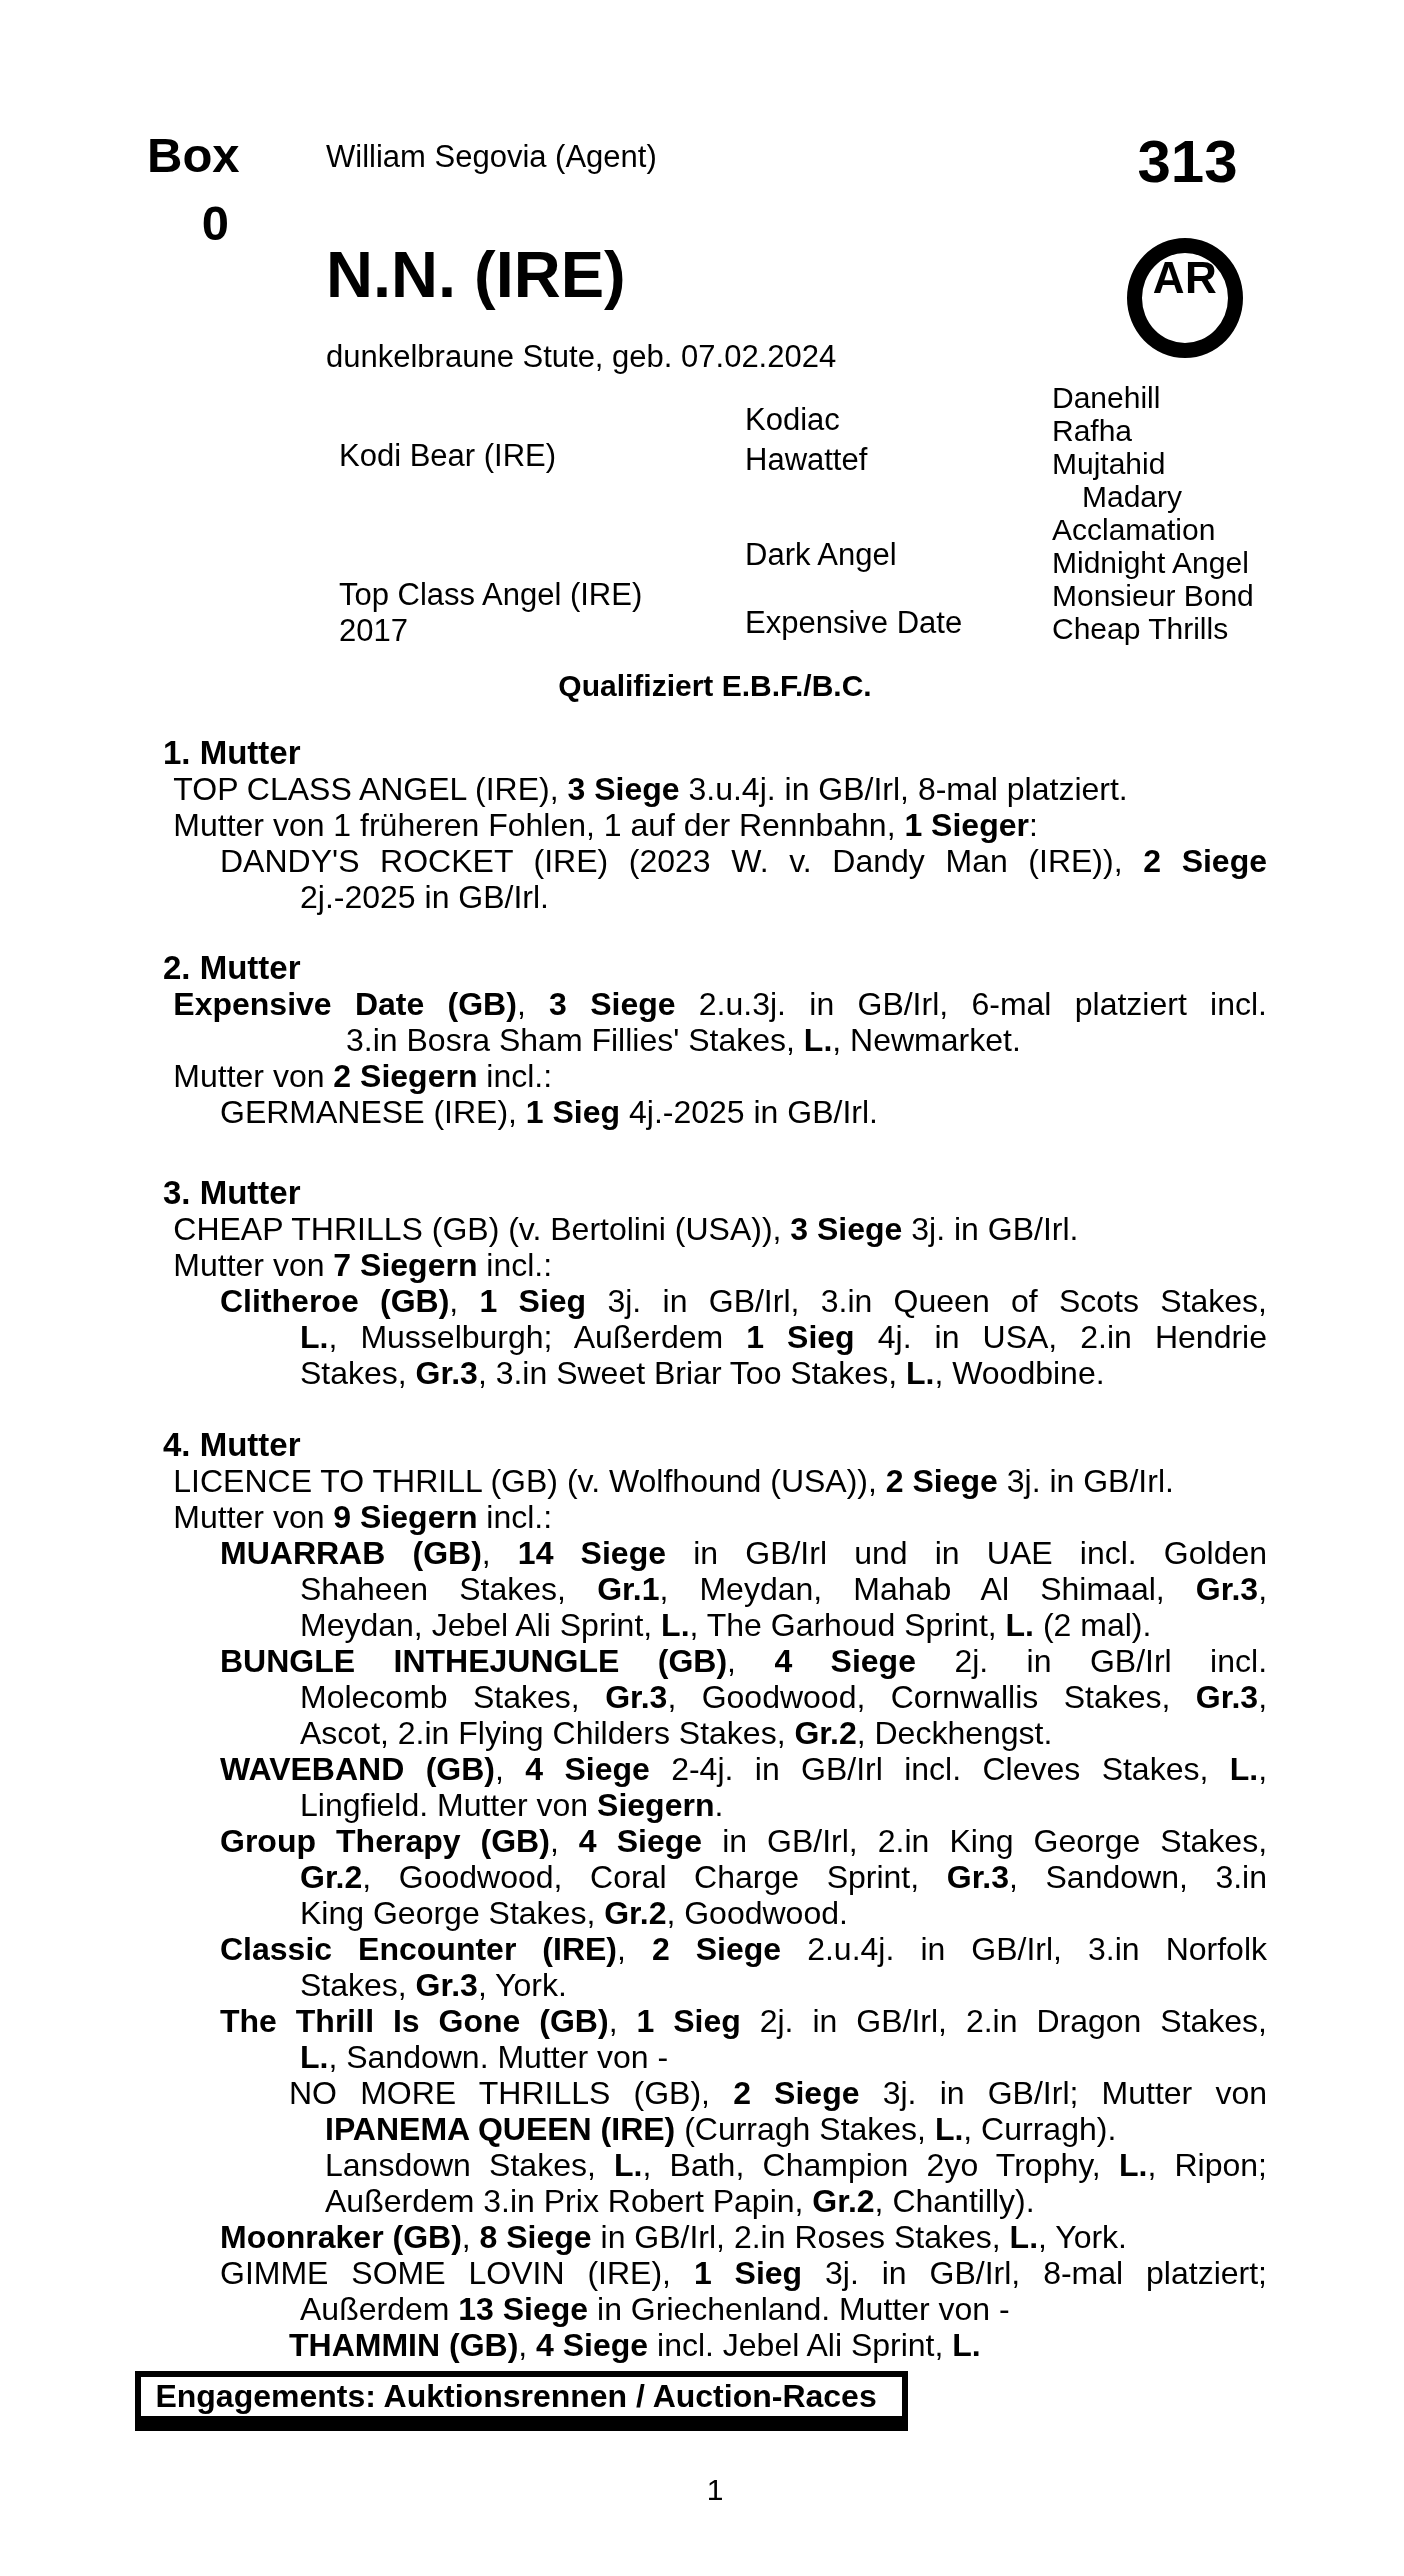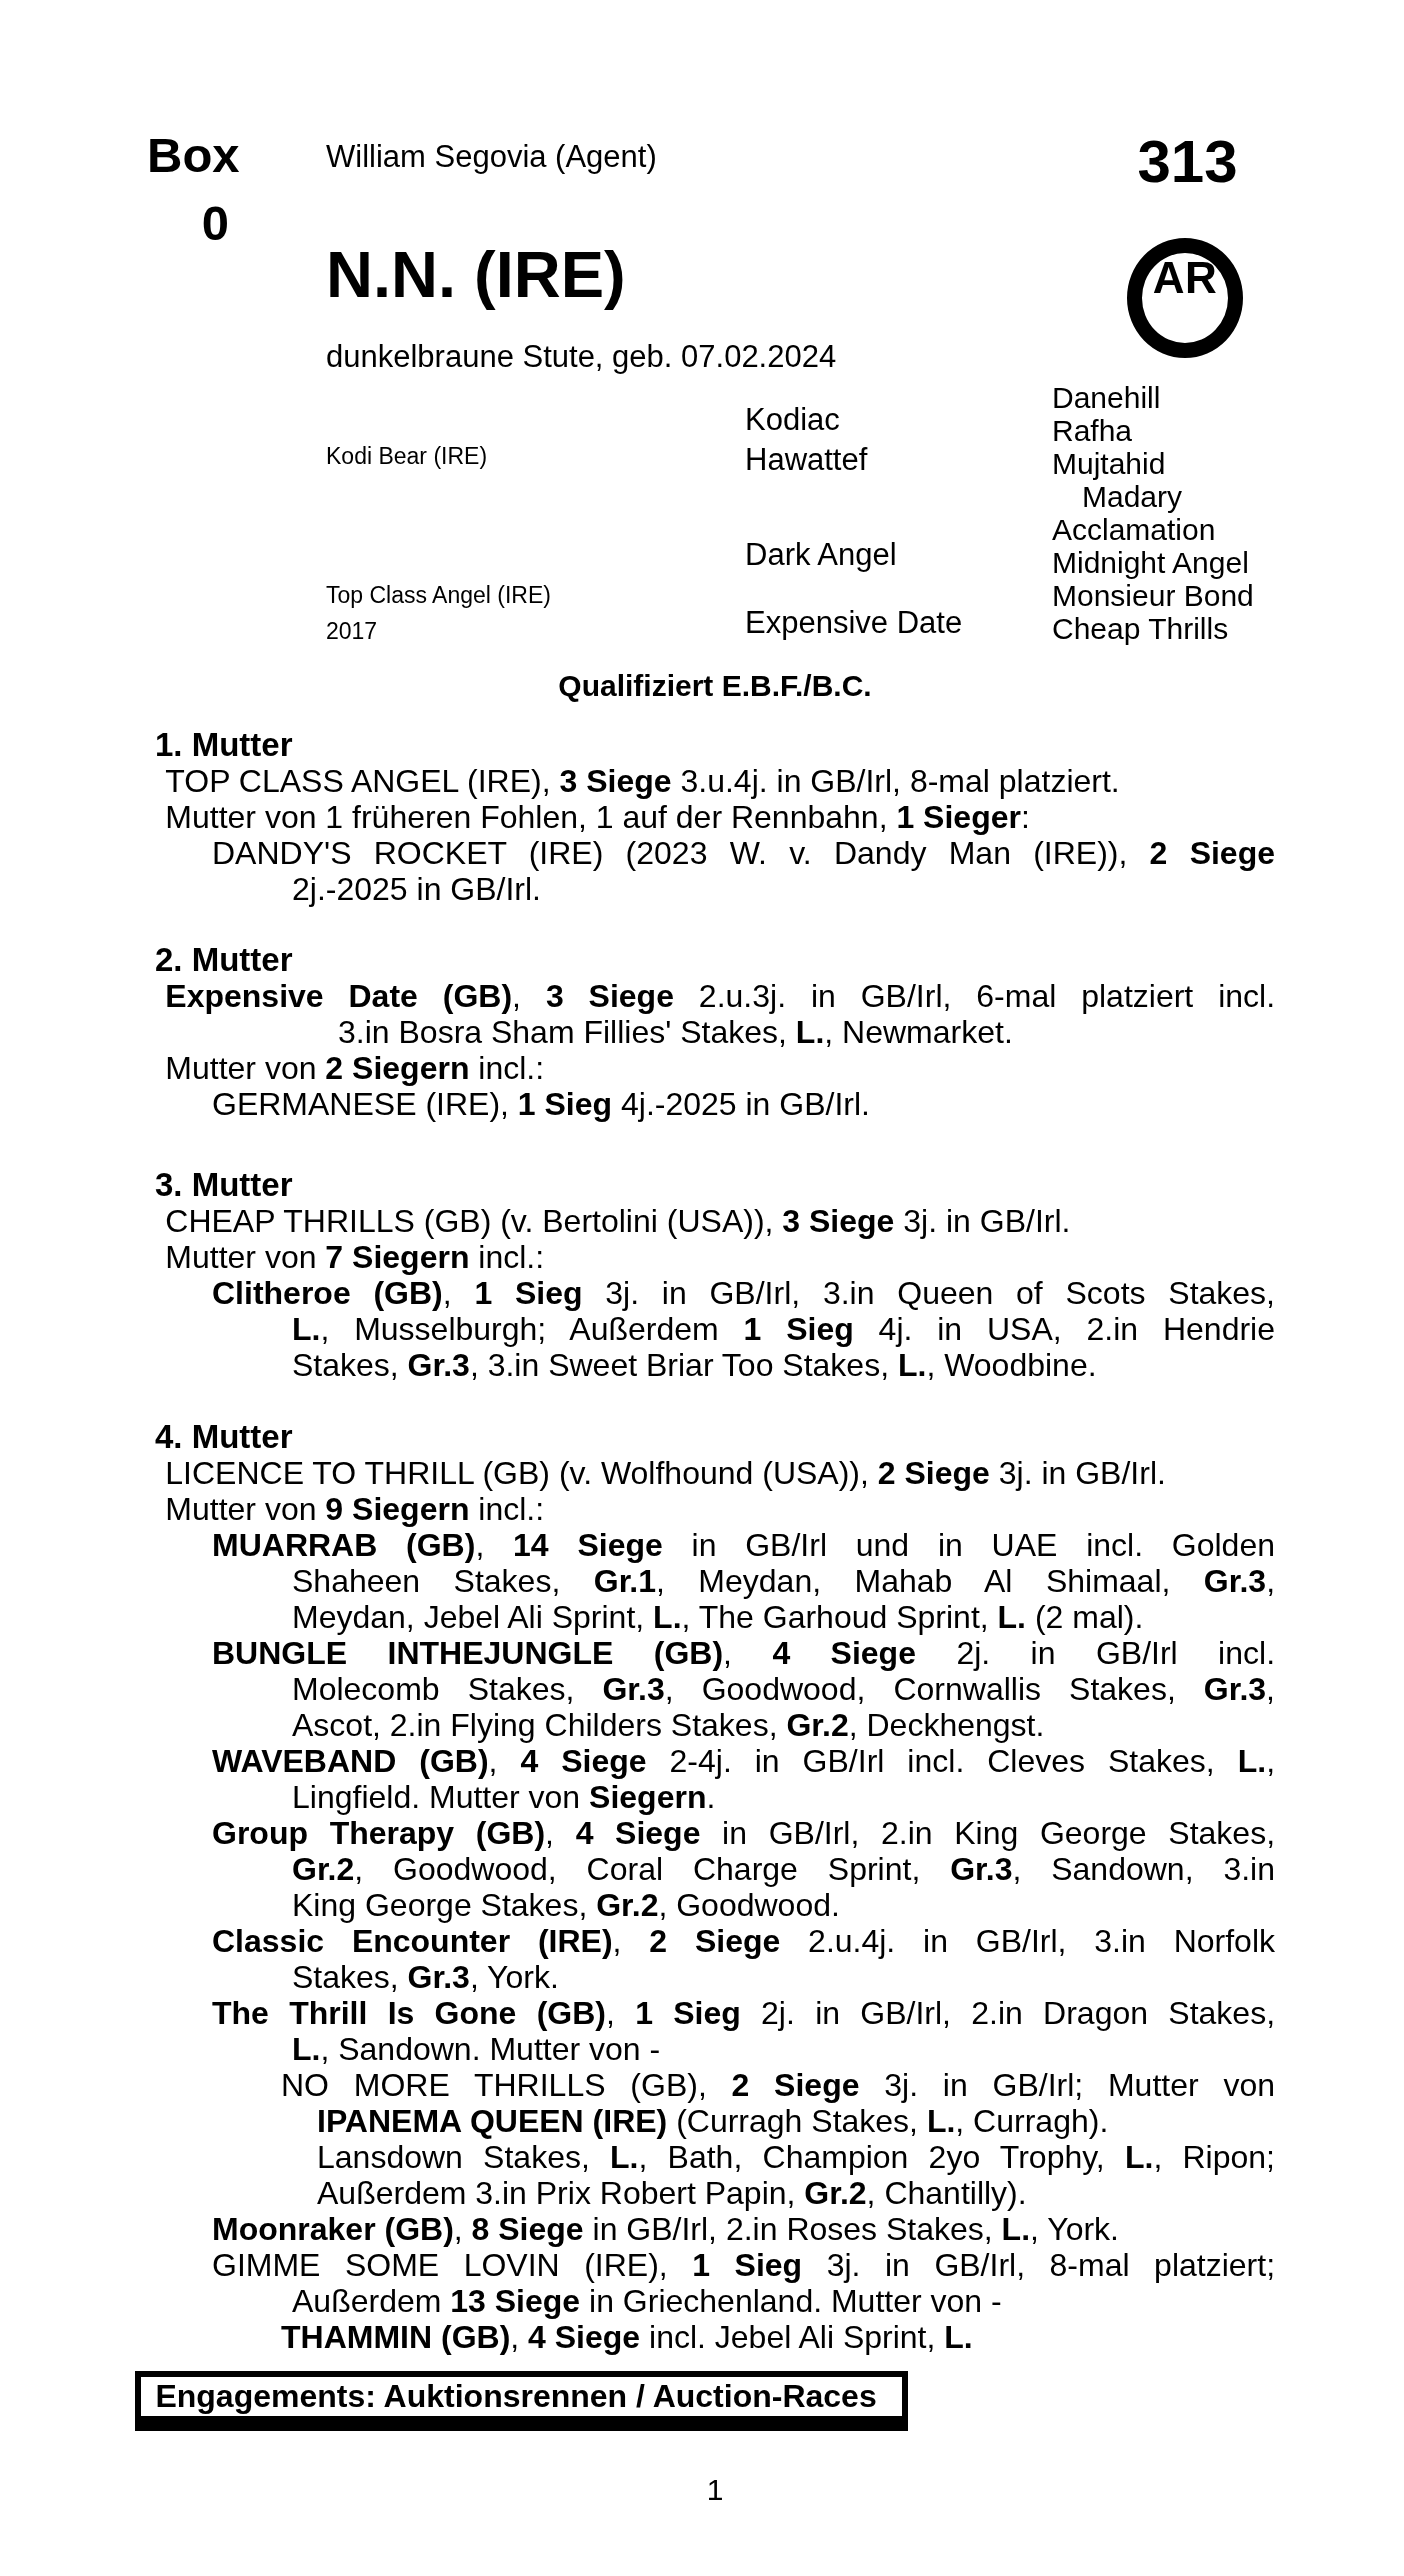--- a/index.html
+++ b/index.html
@@ -14,30 +14,30 @@
   .lot-number{left:1113px;top:117px;width:149px;text-align:center;font-size:60px;font-weight:bold;line-height:89px;}
   .brand-circle{left:1127px;top:238px;width:116px;height:120px;box-sizing:border-box;
                 border:15.5px solid #000;border-radius:50%;
                 display:flex;align-items:flex-start;justify-content:center;}
   .brand-circle span{font-size:44px;font-weight:bold;letter-spacing:0.5px;}
 
   .horse-name{left:326px;top:241px;font-size:65px;font-weight:bold;line-height:68px;}
   .horse-desc{left:326px;top:340px;font-size:31px;line-height:34px;}
 
   
-  .parent-name{position:absolute;left:326px;font-size:23px;line-height:34px;}
+  .parent-name{position:absolute;left:339px;font-size:31px;line-height:34px;}
   .gp-name{position:absolute;left:745px;font-size:31px;line-height:34px;}
   .ggp-name{position:absolute;left:1052px;font-size:30px;line-height:33px;}
 
   .qualification{left:147px;top:669px;width:1136px;text-align:center;
                  font-size:30px;font-weight:bold;line-height:33px;}
 
   
   .sections{left:147px;top:719px;width:1136px;}
-  .section{margin:8px;}
+  .section{margin:16px;}
   .section:nth-child(2){margin-top:35px;}
   .section:nth-child(3){margin-top:45px;}
   .section:nth-child(4){margin-top:36px;}
   .sec-heading{margin:0;font-size:33px;font-weight:bold;line-height:36px;}
   .line{font-size:32px;line-height:36px;white-space:nowrap;}
   .line.j{white-space:normal;text-align:justify;text-align-last:justify;}
   .line .b{font-weight:bold;}
   .p0{padding-left:10.3px;}
   .p0c{padding-left:183px;}
   .p1{padding-left:57px;}

